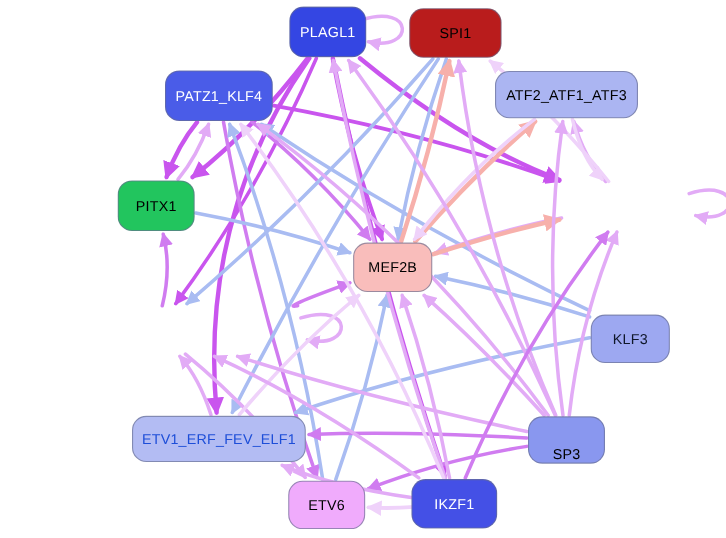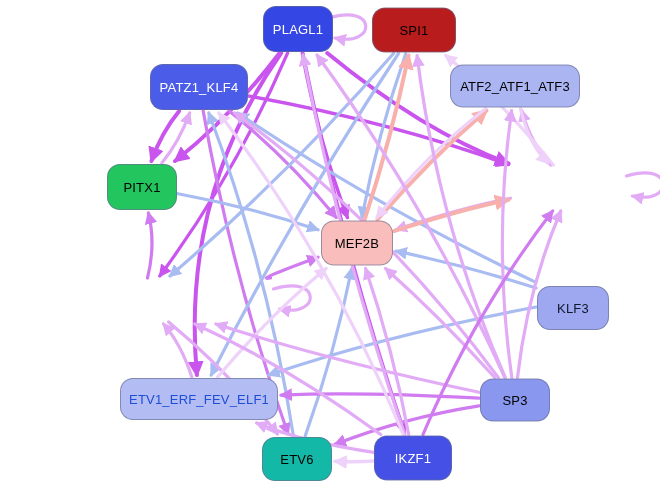--- a/index.html
+++ b/index.html
@@ -121,23 +121,23 @@
       </div>
     <div class="node" style="left: 357px; top: 243px; width: 72px; height: 45px; background: rgb(249, 189, 187); color: rgb(0, 0, 0);">
         <span>MEF2B</span>
       </div>
     <div class="node" style="left: 573px; top: 308px; width: 72px; height: 44px; background: rgb(157, 168, 241); color: #0f172a;">
         <span>KLF3</span>
       </div>
     <div class="node" style="left: 199px; top: 399px; width: 158px; height: 42px; background: rgb(179, 188, 243); color: #1d4ed8;">
         <span>ETV1_ERF_FEV_ELF1</span>
       </div>
-    <div class="node" style="left: 515px; top: 400px; width: 70px; height: 43px; background: rgb(137, 151, 239); color: rgb(0, 0, 0);">
+    <div class="node" style="left: 515px; top: 400px; width: 70px; height: 43px; background: rgb(137, 151, 239); color: rgb(0, 0, 0); align-items: flex-end;">
         <span>SP3</span>
       </div>
-    <div class="node" style="left: 297px; top: 459px; width: 70px; height: 44px; background: #14b8a6; color: rgb(0, 0, 0);">
+    <div class="node" style="left: 297px; top: 459px; width: 70px; height: 44px; background: #f0abfc; color: rgb(0, 0, 0);">
         <span>ETV6</span>
       </div>
     <div class="node" style="left: 413px; top: 458px; width: 78px; height: 45px; background: rgb(68, 80, 230); color: rgb(255, 255, 255);">
         <span>IKZF1</span>
       </div>
   </div>
 </div>
 
 </body></html>

